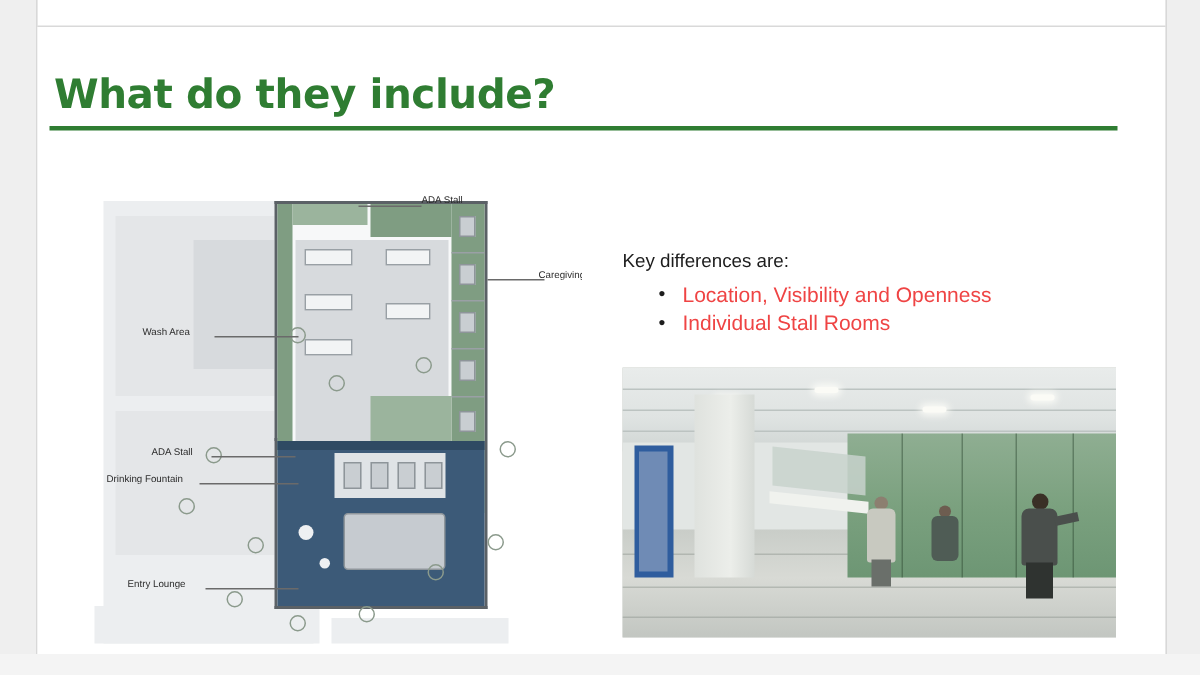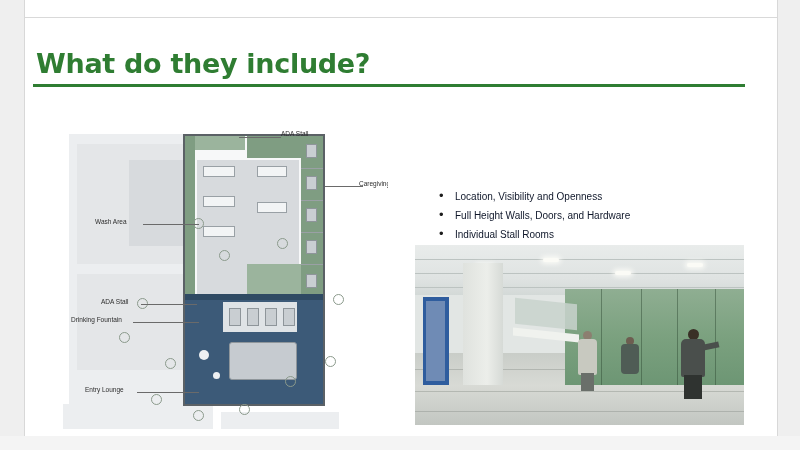--- a/index.html
+++ b/index.html
@@ -103,23 +103,23 @@
     color: #1d1d1d;
   }
   .bullets {
     position: absolute;
     left: 404px;
     top: 169px;
     width: 300px;
     margin: 0;
     padding: 0;
     list-style: none;
-    font-size: 10px;
+    font-size: 14px;
     line-height: 19px;
-    color: #0f172a;
+    color: #ef4444;
   }
   .bullets li {
     position: relative;
     padding-left: 26px;
   }
   .bullets li::before {
     content: "\2022";
     position: absolute;
     left: 10px;
     top: -1px;
@@ -257,23 +257,23 @@
   <div class="frame-top-rule"></div>
   <div class="frame-left"></div>
   <div class="frame-right"></div>
   <div class="frame-bottom"></div>
 
   <div class="slide-canvas">
 
     <div class="title">What do they include?</div>
     <div class="title-rule"></div>
 
+    <div class="key-diff">Key differences are:</div>
     <ul class="bullets">
       <li>Location, Visibility and Openness</li>
-      <li>Full Height Walls, Doors, and Hardware</li>
       <li>Individual Stall Rooms</li>
     </ul>
 
     <div class="photo">
       <div class="ph-ceiling"></div>
       <div class="ph-ceil-line" style="left:0;top:14px;width:329px;"></div>
       <div class="ph-ceil-line" style="left:0;top:28px;width:329px;"></div>
       <div class="ph-ceil-line" style="left:0;top:42px;width:329px;"></div>
       <div class="ph-light" style="left:62px;top:20px;"></div>
       <div class="ph-light" style="left:128px;top:13px;"></div>

